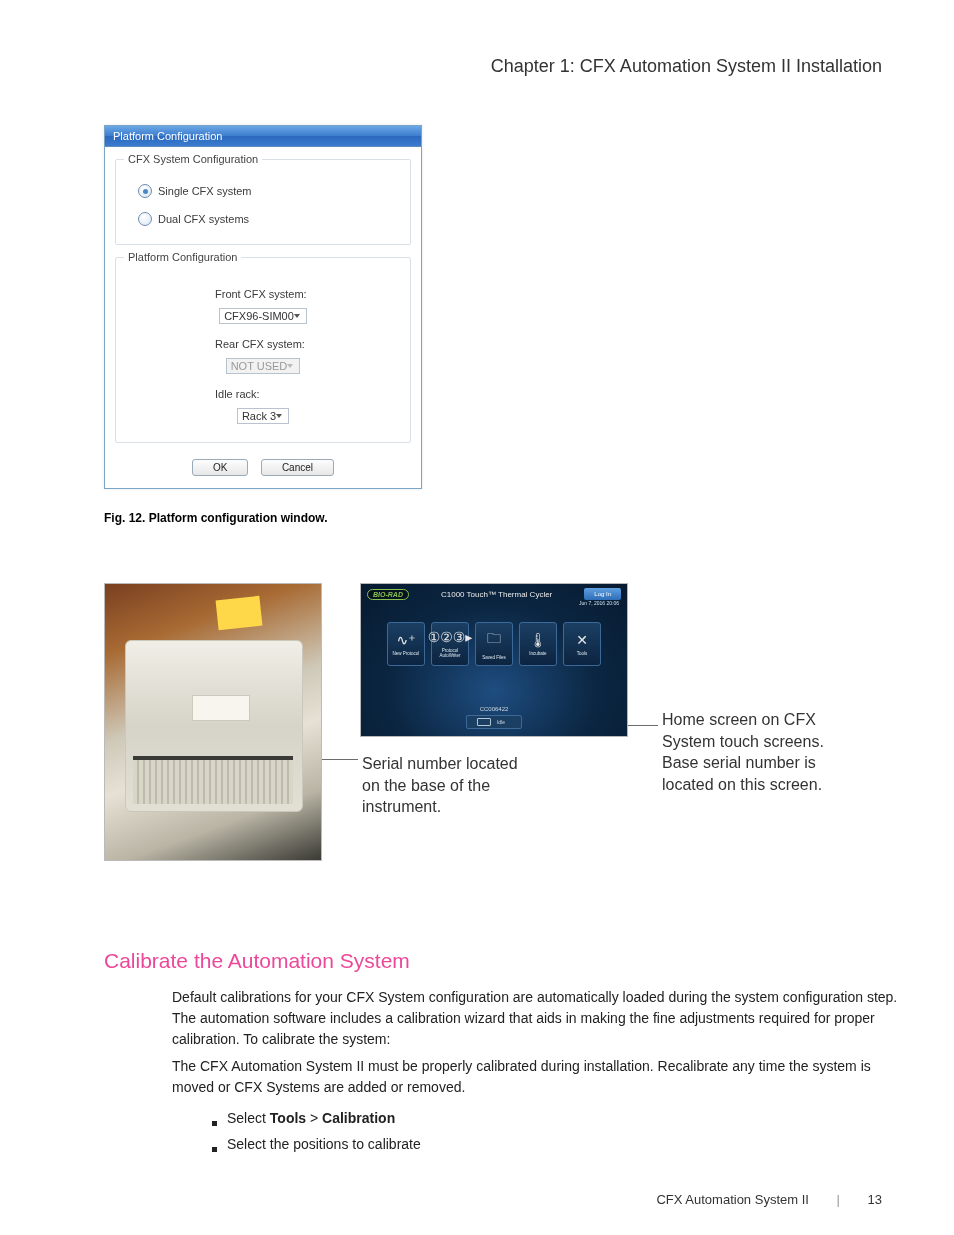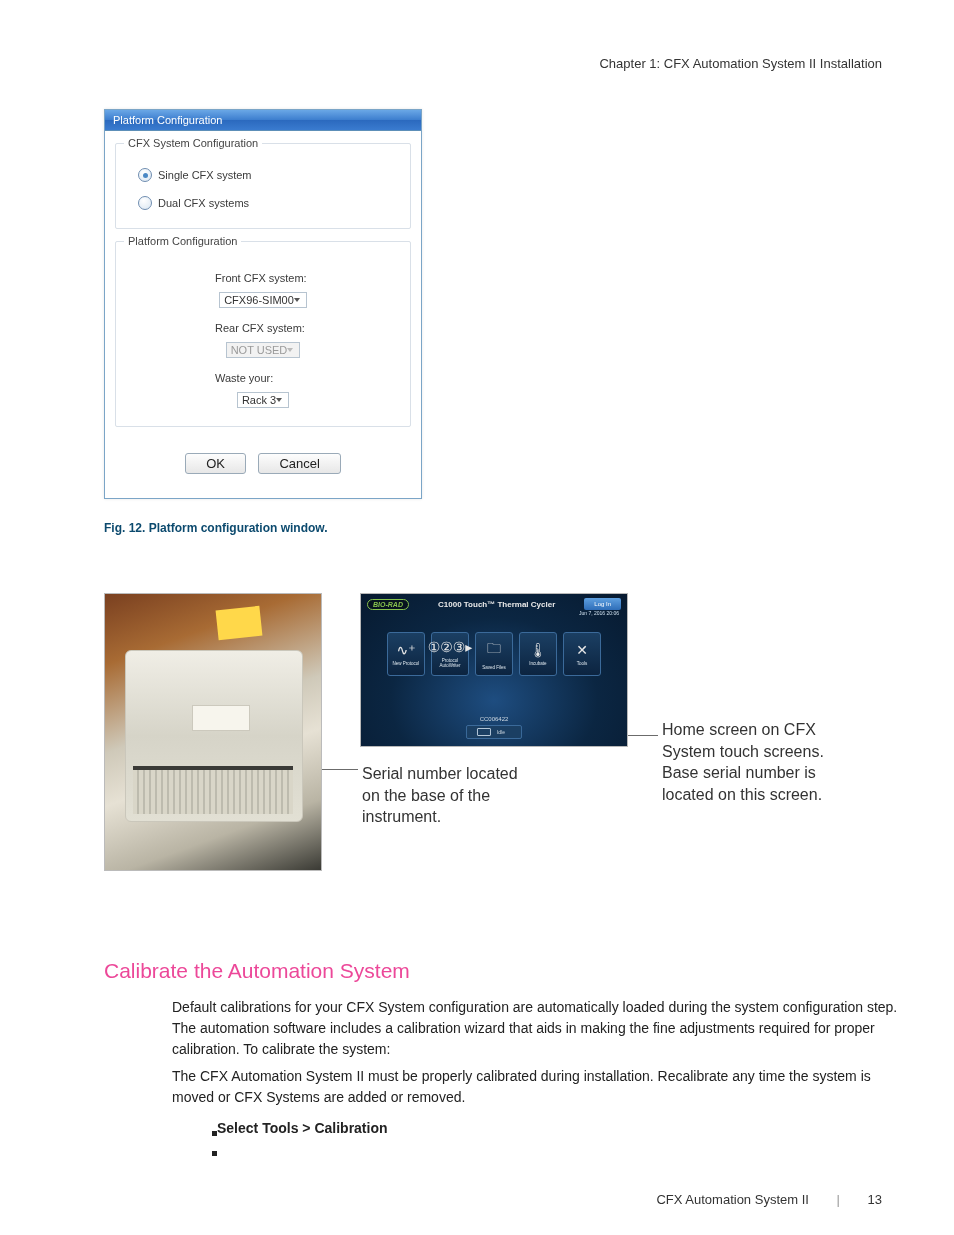--- a/index.html
+++ b/index.html
@@ -12,23 +12,23 @@
     height: 1235px;
     position: relative;
   }
   .page {
     padding: 56px 72px 0 72px;
     box-sizing: border-box;
     width: 954px;
   }
   .chapter-header {
     text-align: right;
-    font-size: 13px;
+    font-size: 18px;
     color: #333;
-    margin-bottom: 38px;
+    margin-bottom: 48px;
   }
 
   
   .dialog-wrap {
     width: 316px;
     margin-left: 32px;
     border: 1px solid #7ba5c7;
     box-shadow: 0 0 3px rgba(0,0,0,0.1);
     background: #fff;
   }
@@ -108,33 +108,33 @@
     border-top: 4px solid #555;
     margin-right: 2px;
   }
   .arrow-down.disabled { border-top-color: #bbb; }
   .dialog-btn-row {
     text-align: center;
     padding: 8px 0 12px 0;
   }
   .win-btn {
     display: inline-block;
-    font-size: 13px;
+    font-size: 10px;
     padding: 2px 20px;
     background: linear-gradient(to bottom, #fdfdfd, #e7e7e7);
     border: 1px solid #9aaab8;
     border-radius: 3px;
-    margin: 12px 4px;
+    margin: 0 4px;
     color: #222;
   }
 
   .fig-caption {
     font-size: 12px;
     margin: 22px 0 0 32px;
-    color: #0c4a6e;
+    color: #000000;
   }
   .fig-caption b { font-weight: bold; }
 
   
   .fig13-wrap {
     margin: 58px 0 0 32px;
     position: relative;
     height: 290px;
   }
   .photo {
@@ -196,21 +196,21 @@
     padding: 4px 6px 0 6px;
   }
   .ts-logo {
     font-size: 7px; font-weight: bold; color: #86c14d;
     border: 1px solid #86c14d; border-radius: 8px;
     padding: 1px 5px;
     background: #06121f;
     font-style: italic;
   }
   .ts-title {
-    font-size: 8px; color: #eaeaea; font-weight: bold;
+    font-size: 8px; color: #eaeaea; font-weight: normal;
   }
   .ts-login {
     font-size: 6px; color: #fff;
     background: linear-gradient(#5fa0e0, #2e6db8);
     padding: 3px 10px; border-radius: 2px;
   }
   .ts-date { font-size: 5px; color: #cfe0ee; text-align: right; padding: 0 8px 0 0; }
   .ts-icons {
     display: flex; justify-content: center; gap: 6px; margin-top: 16px;
   }
@@ -248,21 +248,21 @@
     line-height: 1.5;
     color: #222;
     width: 730px;
   }
   .bullets {
     margin: 8px 0 0 140px;
     font-size: 14px;
     line-height: 1.85;
     color: #222;
   }
-  .bullets .b { display: flex; align-items: center; font-weight: bold; }
+  .bullets .b { display: flex; gap: 10px; align-items: center; }
   .bullets .sq {
     width: 5px; height: 5px; background: #222; margin-top: 9px; flex-shrink: 0;
   }
 
   .footer {
     position: absolute;
     bottom: 28px;
     left: 0; width: 954px;
     padding: 0 72px 0 0;
     box-sizing: border-box;
@@ -305,21 +305,21 @@
         </div>
       </div>
       <div class="cfg-row">
         <div class="lbl">Rear CFX system:</div>
         <div class="combo disabled">
           <span>NOT USED</span>
           <span class="arrow-down disabled"></span>
         </div>
       </div>
       <div class="cfg-row" style="margin-bottom:4px;">
-        <div class="lbl">Waste your:</div>
+        <div class="lbl">Idle rack:</div>
         <div class="combo">
           <span>Rack 3</span>
           <span class="arrow-down"></span>
         </div>
       </div>
     </div>
 
     <div class="dialog-btn-row">
       <span class="win-btn">OK</span>
       <span class="win-btn">Cancel</span>
@@ -392,20 +392,21 @@
 
   <div class="bullets">
     <div class="b">
       <span class="sq"></span>
       <span>
         <span>Select </span><b>Tools</b><span> &gt; </span><b>Calibration</b>
       </span>
     </div>
     <div class="b">
       <span class="sq"></span>
+      <span>Select the positions to calibrate</span>
     </div>
   </div>
 
 </div>
 
 <div class="footer">
   <span>CFX Automation System II</span>
   <span class="sep">|</span>
   <span>13</span>
 </div>

